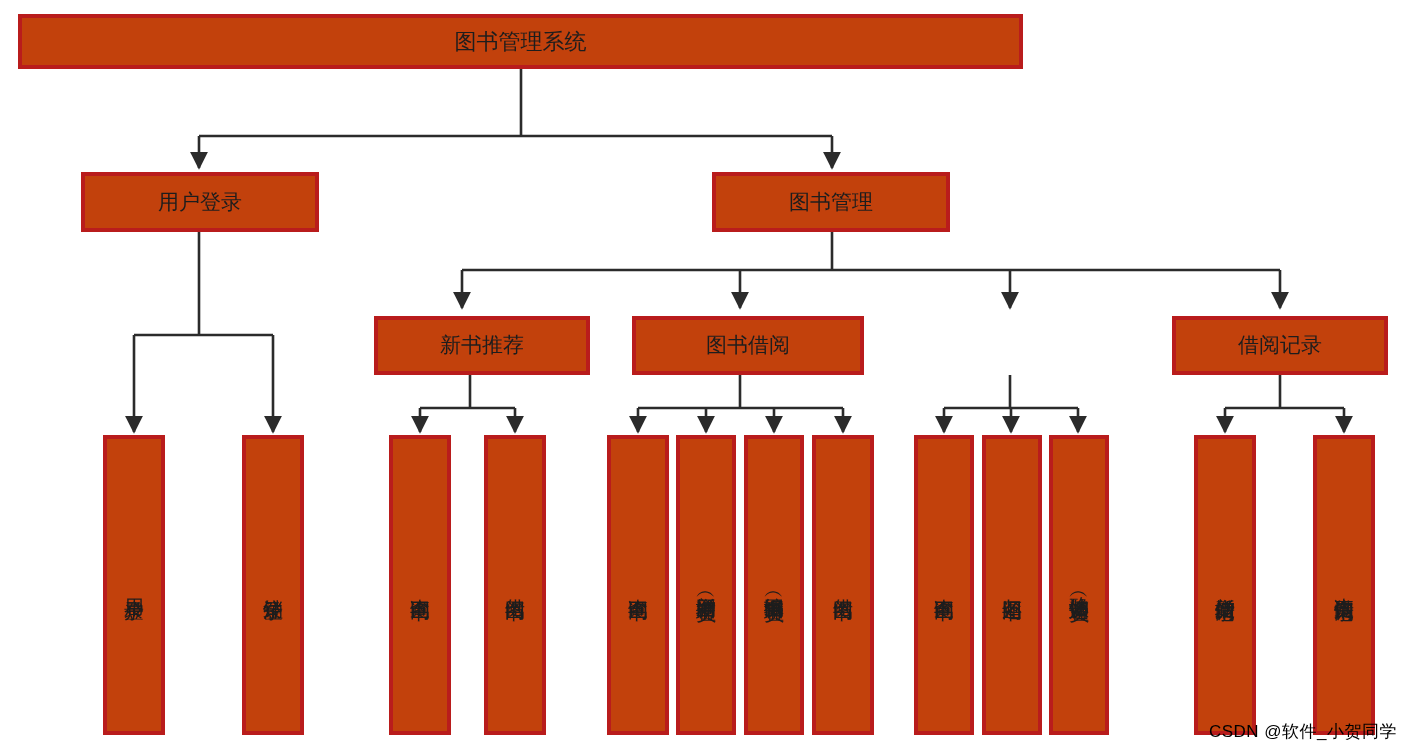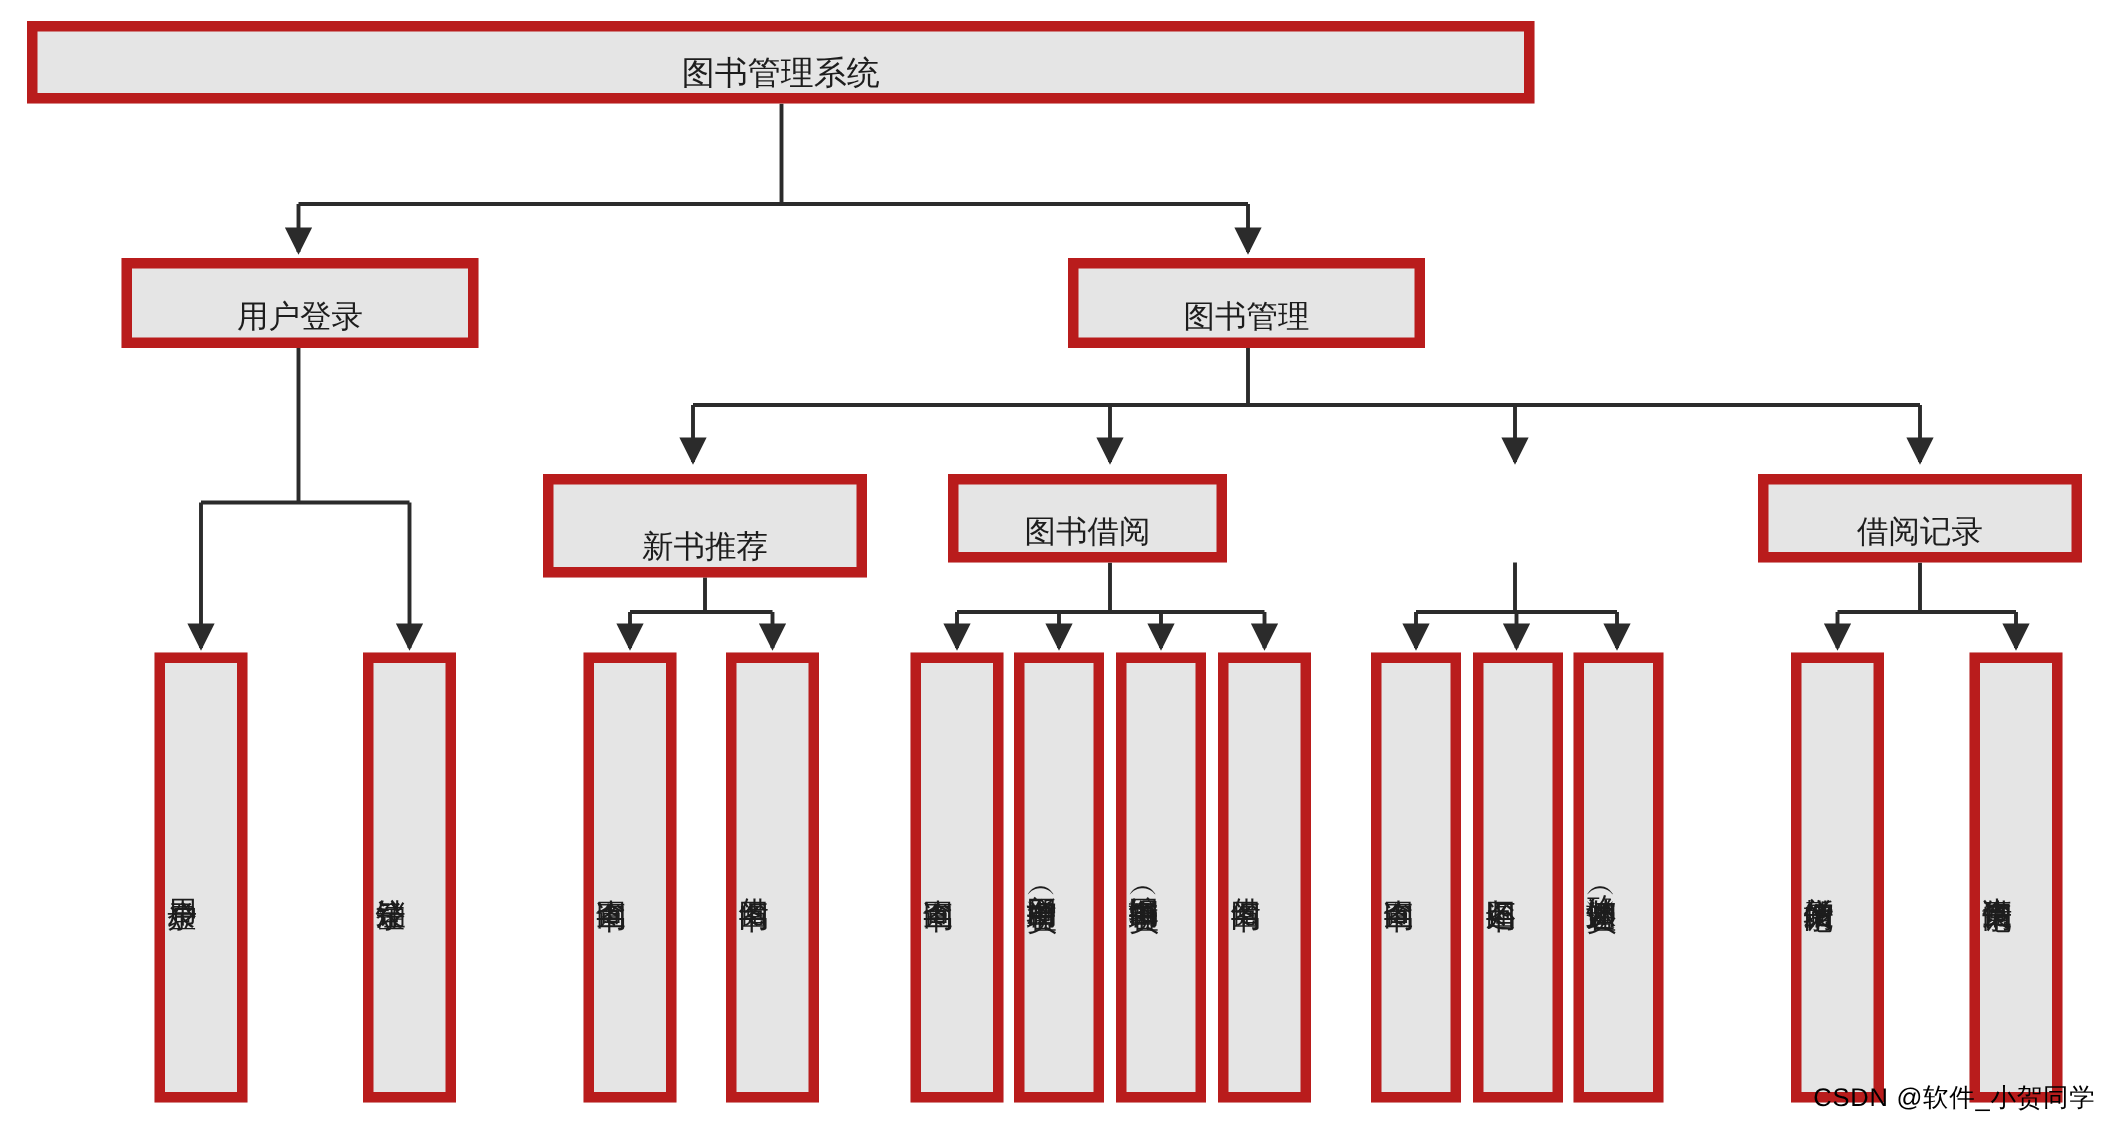--- a/index.html
+++ b/index.html
@@ -21,24 +21,24 @@
     position: absolute;
     left: 0;
     top: 0;
     width: 1405px;
     height: 747px;
     pointer-events: none;
   }
   .node {
     position: absolute;
     box-sizing: border-box;
-    border: 7px solid #b91c1c;
-    background: #e5e5e5;
+    border: 4px solid #b91c1c;
+    background: #c2410c;
     display: flex;
-    align-items: flex-end;
+    align-items: center;
     justify-content: center;
     text-align: center;
     color: #1d1d1d;
     line-height: 1.18;
   }
   .node-label {
     display: block;
     white-space: pre-line;
   }
   
@@ -132,25 +132,25 @@
   </div>
 
   <div class="node h-node" style="left:81px; top:172px; width:238px; height:60px;">
     <span class="node-label">用户登录</span>
   </div>
 
   <div class="node h-node" style="left:712px; top:172px; width:238px; height:60px;">
     <span class="node-label">图书管理</span>
   </div>
 
-  <div class="node h-node" style="left:362px; top:316px; width:216px; height:69px;">
+  <div class="node h-node" style="left:374px; top:316px; width:216px; height:59px;">
     <span class="node-label">新书推荐</span>
   </div>
 
-  <div class="node h-node" style="left:632px; top:316px; width:186px; height:59px;">
+  <div class="node h-node" style="left:632px; top:316px; width:232px; height:59px;">
     <span class="node-label">图书借阅</span>
   </div>
 
 
   <div class="node h-node" style="left:1172px; top:316px; width:216px; height:59px;">
     <span class="node-label">借阅记录</span>
   </div>
 
   <div class="node v-node" style="left:103px; top:435px; width:62px; height:300px;">
     <span class="node-label">用户登录</span>

